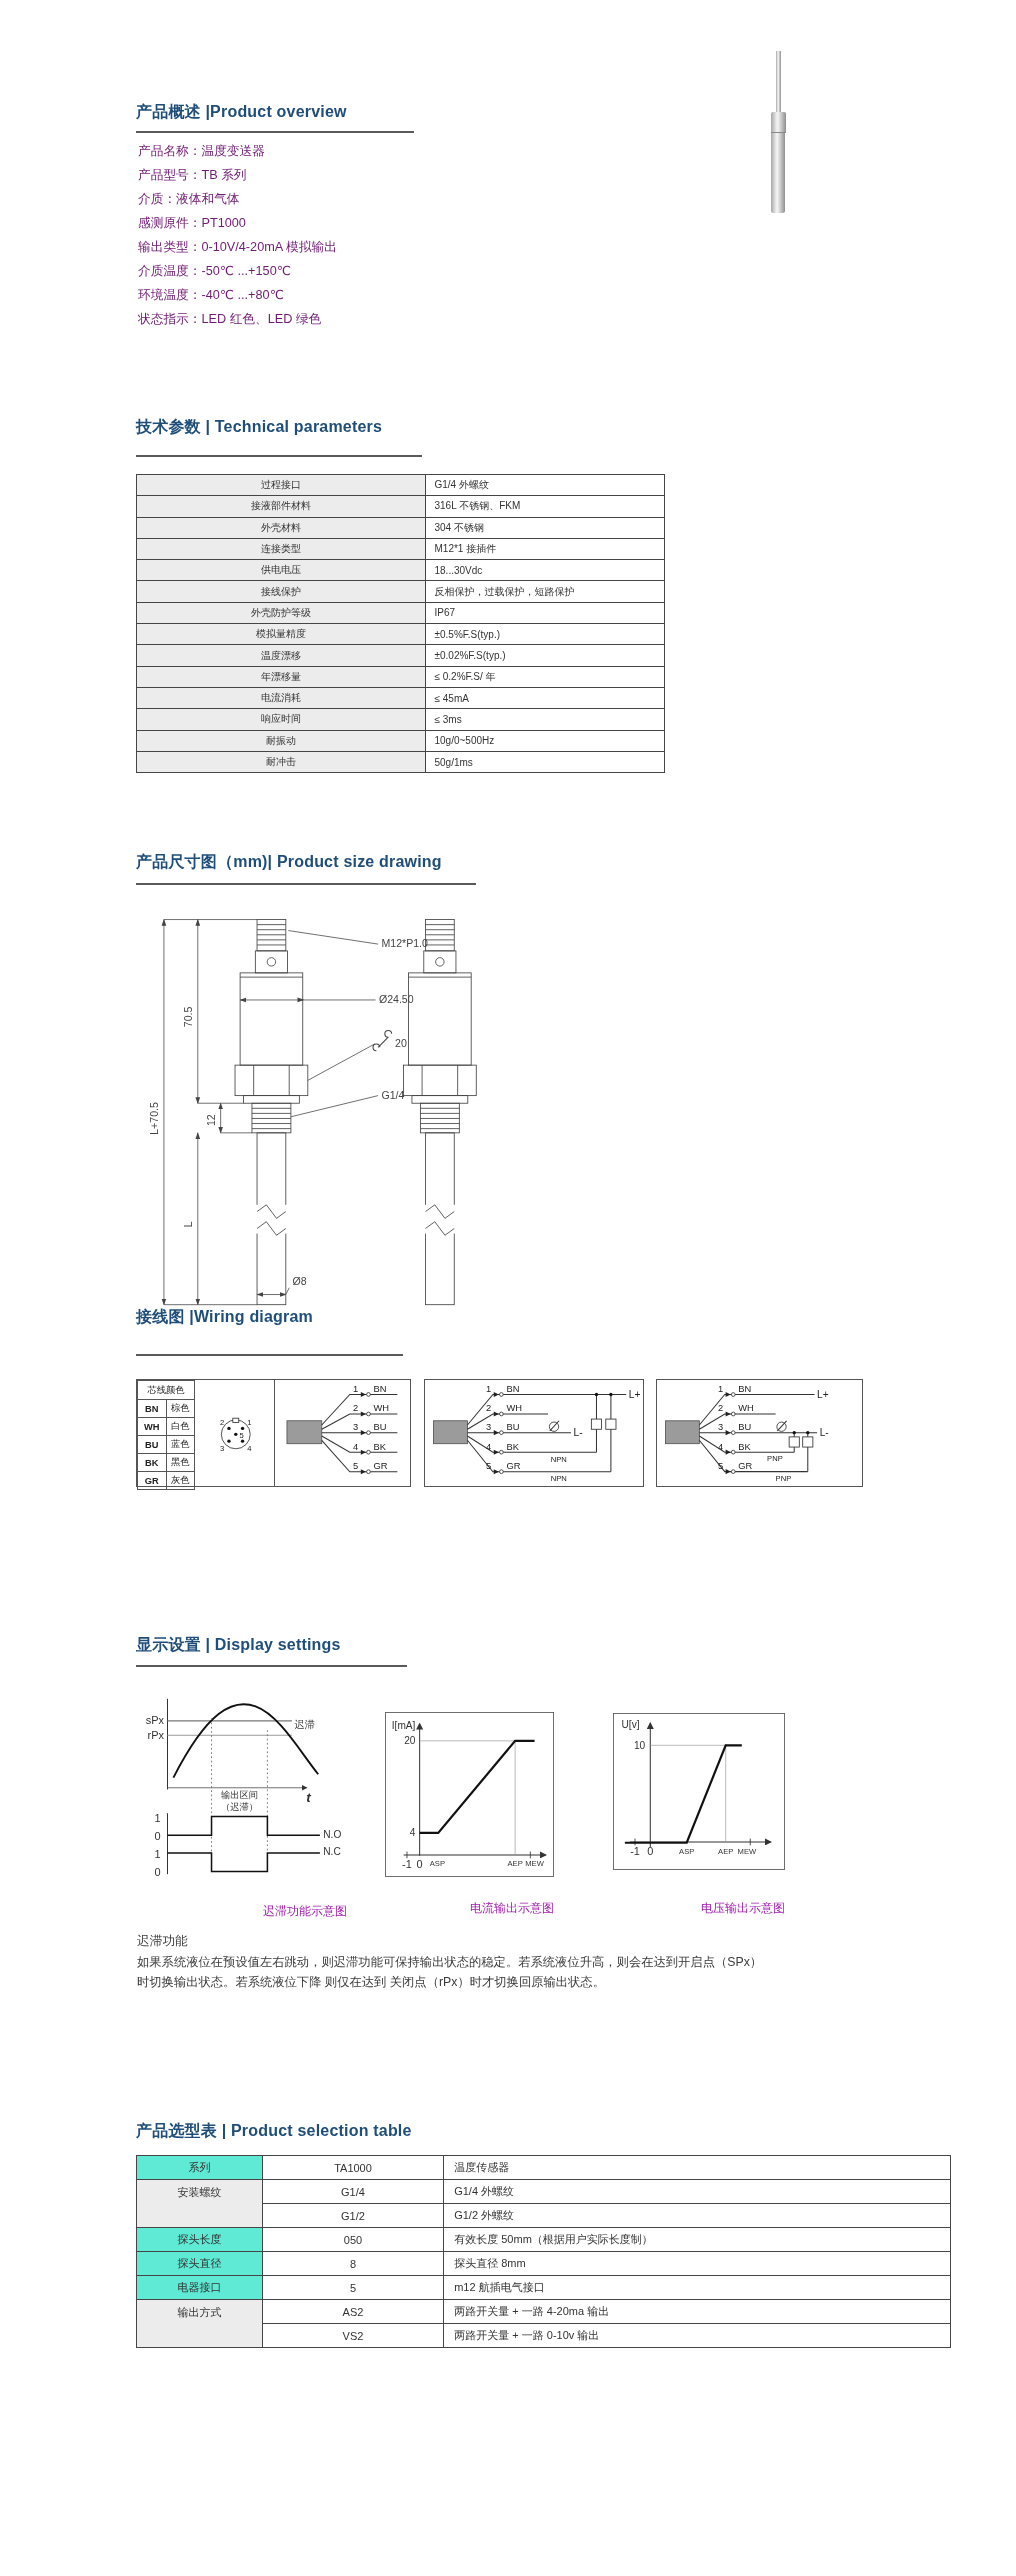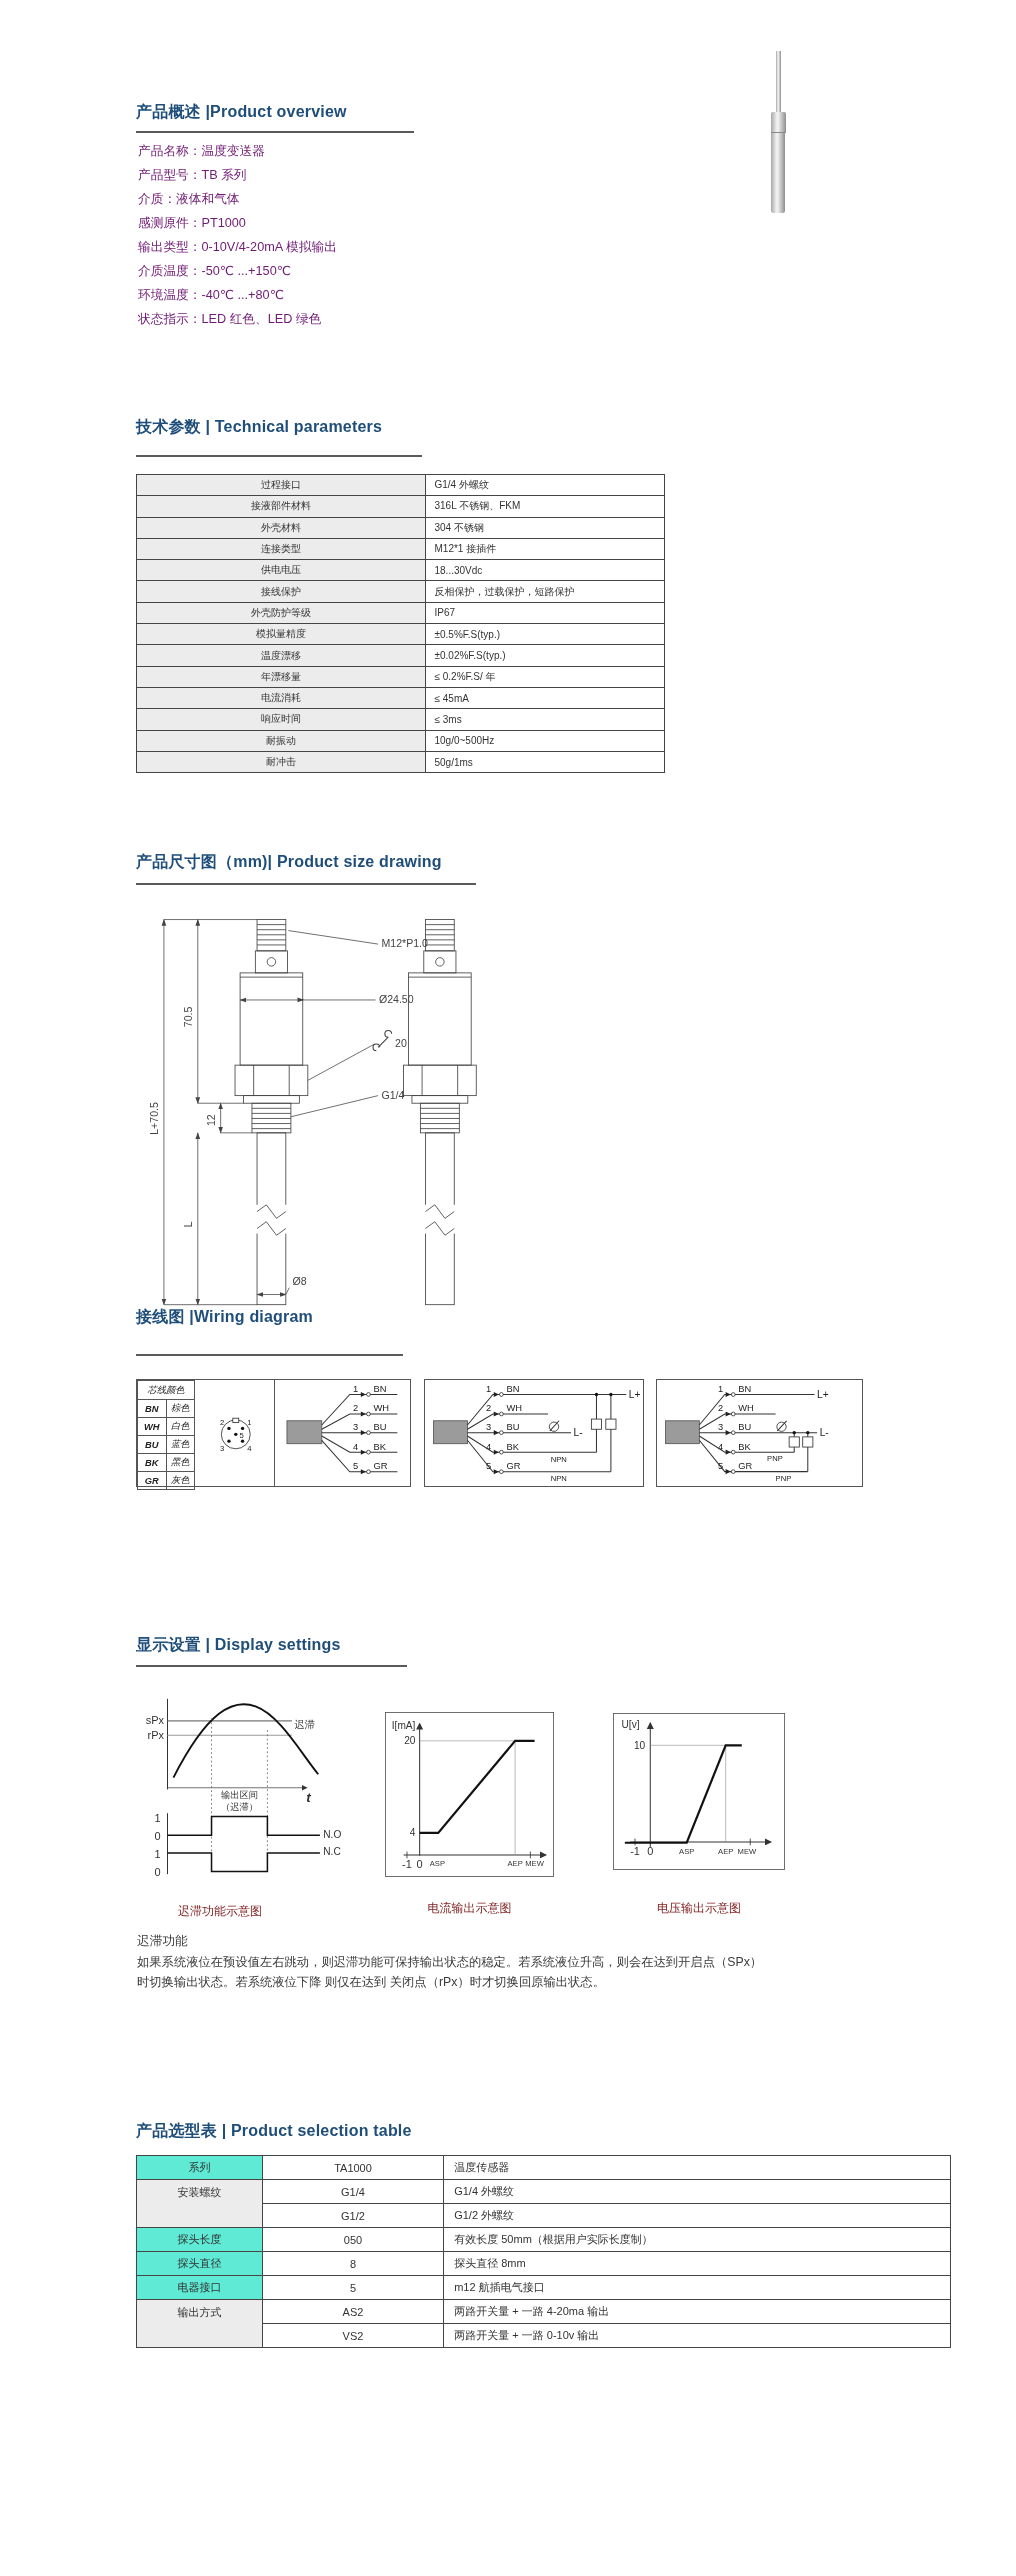--- a/index.html
+++ b/index.html
@@ -16,26 +16,26 @@
   .ptable td.val{padding-left:8.5px;width:229px;text-align:left;}
   
   .stable{border-collapse:collapse;table-layout:fixed;}
   .stable td{border:0.8px solid #454545;font-size:11px;color:#333;height:23px;padding:0;}
   .stable td.lbl{background:#5eead4;text-align:center;width:125px;}
   .stable td.lblspan{background:#ececec;text-align:center;width:125px;vertical-align:top;padding-top:5.1px;}
   .stable td.code{text-align:center;width:180px;}
   .stable td.desc{padding-left:10.2px;width:496px;text-align:left;}
   
   .wbox{position:absolute;border:0.8px solid #555;background:#fff;box-sizing:border-box;}
-  .legend{border-collapse:collapse;table-layout:fixed;width:58px;font-style:italic;}
+  .legend{border-collapse:collapse;table-layout:fixed;width:58px;}
   .legend td{border:0.8px solid #555;font-size:9.3px;color:#222;text-align:center;height:17px;padding:0;}
   .legend td.code{font-weight:bold;width:28px;}
   .legend td.cname{width:29px;}
   .legend td.hdr{height:18px;}
-  .cap{position:absolute;font-size:12px;color:#7f1d1d;text-align:center;}
+  .cap{position:absolute;font-size:12px;color:#a21caf;text-align:right;}
   .note-title{font-size:12.7px;color:#3a3a3a;white-space:nowrap;}
   .note-line{font-size:12.3px;color:#3a3a3a;white-space:nowrap;line-height:19.5px;}
   
   .metal{background:linear-gradient(90deg,#a7a7a7 0%,#e9e9e9 35%,#f5f5f5 45%,#bdbdbd 75%,#8f8f8f 100%);}
   svg text{font-family:"Liberation Sans","DejaVu Sans",sans-serif;}
 </style>
 </head>
 <body>
 
 <div class="page">

